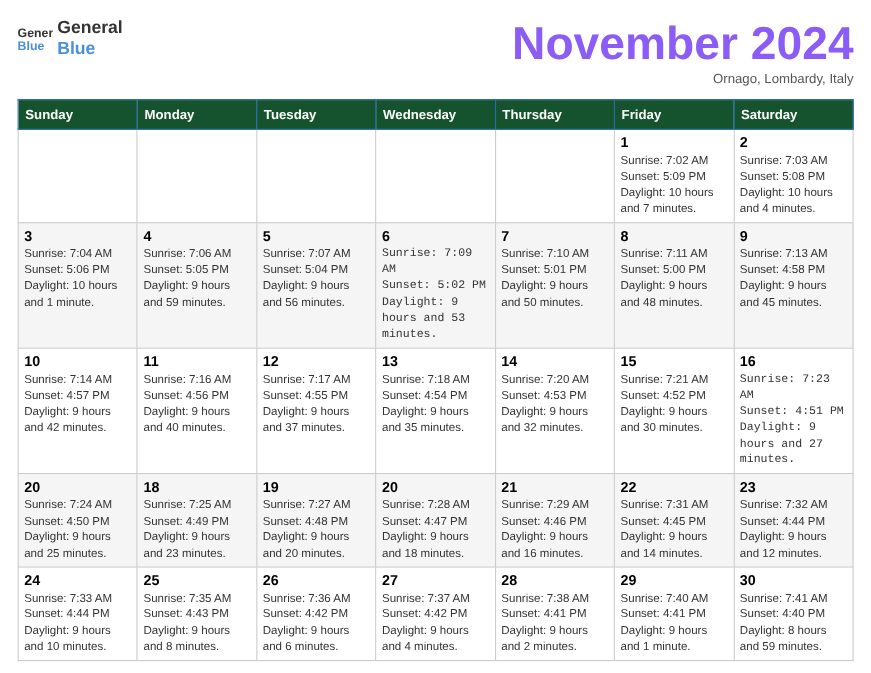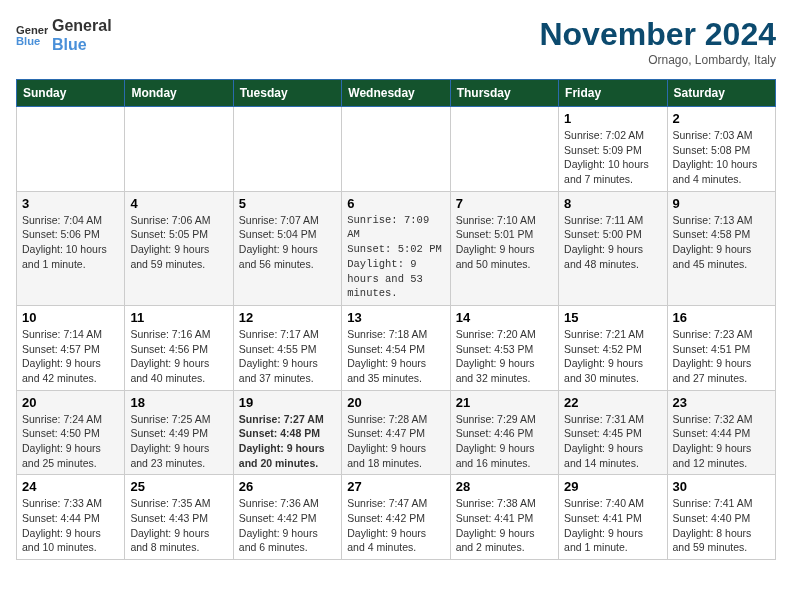--- a/index.html
+++ b/index.html
@@ -22,23 +22,23 @@
       gap: 4px;
     }
     .logo-icon {
       width: 32px;
       height: 28px;
     }
     .title-area {
       text-align: right;
     }
     .month-title {
-      font-size: 32px;
+      font-size: 42px;
       font-weight: bold;
-      color: #0c4a6e;
+      color: #8b5cf6;
     }
     .location-title {
       font-size: 12px;
       color: #555;
     }
     .calendar-table {
       width: 100%;
       border-collapse: collapse;
       font-size: 11px;
     }
@@ -205,41 +205,41 @@
 Daylight: 9 hours and 32 minutes.</div>
         </td>
         <td>
           <span class="day-number">15</span>
           <div class="day-info" style="white-space: pre-line;">Sunrise: 7:21 AM
 Sunset: 4:52 PM
 Daylight: 9 hours and 30 minutes.</div>
         </td>
         <td>
           <span class="day-number">16</span>
-          <div class="day-info" style="white-space: pre-line;">Sunrise: 7:23 AM
+          <div class="day-info" style="white-space: pre-line; font-family: Liberation Mono, monospace;">Sunrise: 7:23 AM
 Sunset: 4:51 PM
 Daylight: 9 hours and 27 minutes.</div>
         </td>
       </tr>
       <tr>
         <td>
           <span class="day-number">20</span>
           <div class="day-info" style="white-space: pre-line;">Sunrise: 7:24 AM
 Sunset: 4:50 PM
 Daylight: 9 hours and 25 minutes.</div>
         </td>
         <td>
           <span class="day-number">18</span>
           <div class="day-info" style="white-space: pre-line;">Sunrise: 7:25 AM
 Sunset: 4:49 PM
 Daylight: 9 hours and 23 minutes.</div>
         </td>
         <td>
           <span class="day-number">19</span>
-          <div class="day-info" style="white-space: pre-line; font-weight: bold;">Sunrise: 7:27 AM
+          <div class="day-info" style="white-space: pre-line;">Sunrise: 7:27 AM
 Sunset: 4:48 PM
 Daylight: 9 hours and 20 minutes.</div>
         </td>
         <td>
           <span class="day-number">20</span>
           <div class="day-info" style="white-space: pre-line;">Sunrise: 7:28 AM
 Sunset: 4:47 PM
 Daylight: 9 hours and 18 minutes.</div>
         </td>
         <td>
@@ -275,21 +275,21 @@
 Daylight: 9 hours and 8 minutes.</div>
         </td>
         <td>
           <span class="day-number">26</span>
           <div class="day-info" style="white-space: pre-line;">Sunrise: 7:36 AM
 Sunset: 4:42 PM
 Daylight: 9 hours and 6 minutes.</div>
         </td>
         <td>
           <span class="day-number">27</span>
-          <div class="day-info" style="white-space: pre-line;">Sunrise: 7:47 AM
+          <div class="day-info" style="white-space: pre-line;">Sunrise: 7:37 AM
 Sunset: 4:42 PM
 Daylight: 9 hours and 4 minutes.</div>
         </td>
         <td>
           <span class="day-number">28</span>
           <div class="day-info" style="white-space: pre-line;">Sunrise: 7:38 AM
 Sunset: 4:41 PM
 Daylight: 9 hours and 2 minutes.</div>
         </td>
         <td>

